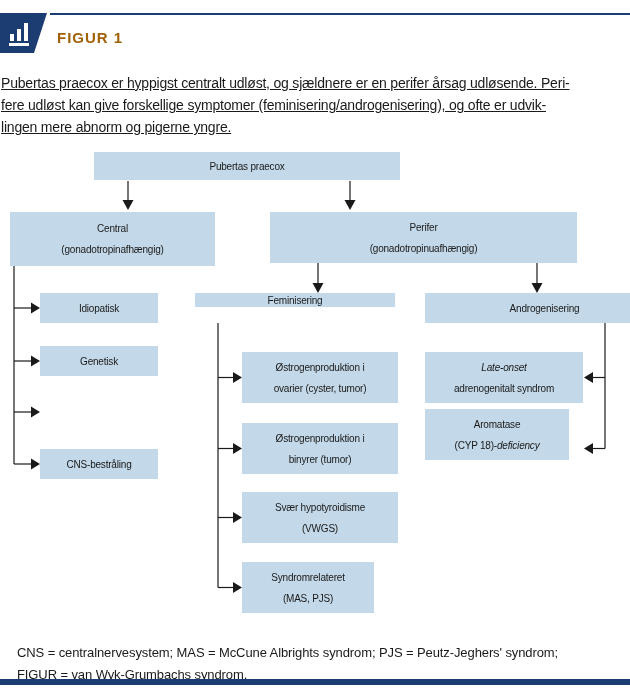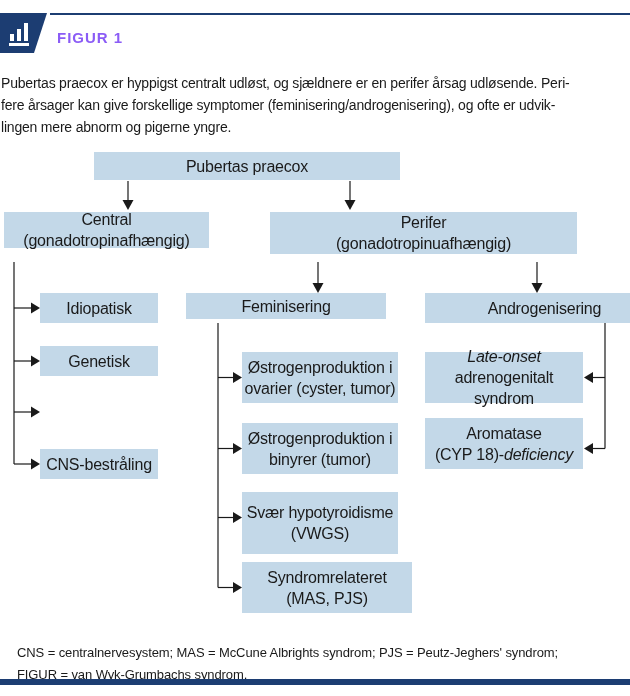--- a/index.html
+++ b/index.html
@@ -10,30 +10,30 @@
   }
   .topline{position:absolute;left:50px;top:13px;right:0;height:2px;background:#1c3d72;}
   .badge{
     position:absolute;left:0;top:13px;width:47px;height:40px;background:#1c3d72;
     clip-path:polygon(0 0,100% 0,calc(100% - 13px) 100%,0 100%);
     display:flex;align-items:center;box-sizing:border-box;padding-left:9px;
   }
   .badge svg{display:block;}
   .figur-label{
     position:absolute;left:57px;top:29px;font-size:15px;font-weight:bold;
-    letter-spacing:1px;color:#8b5cf6;
+    letter-spacing:1px;color:#a16207;
   }
   .intro{position:absolute;left:1px;top:72px;width:629px;margin:0;
-    font-size:14px;line-height:22px;font-weight:500;letter-spacing:-0.2px;}
+    font-size:14px;line-height:22px;font-weight:500;letter-spacing:-0.2px;text-decoration:underline;}
   .intro span{display:block;white-space:nowrap;}
   .connectors{position:absolute;left:0;top:0;pointer-events:none;}
   .node{
     position:absolute;background:#c3d8e8;
     display:flex;flex-direction:column;align-items:center;justify-content:center;
-    text-align:center;font-size:16px;line-height:21px;font-weight:500;letter-spacing:-0.2px;
+    text-align:center;font-size:10px;line-height:21px;font-weight:500;letter-spacing:-0.2px;
   }
   .italic{font-style:italic;}
   .footnote{position:absolute;left:1px;top:626px;width:629px;margin:16px;
     font-size:13px;line-height:22px;letter-spacing:-0.1px;}
   .footnote span{display:block;white-space:nowrap;}
   .bottombar{position:absolute;left:0;top:679px;width:630px;height:6px;background:#1c3d72;}
 </style>
 </head>
 <body>
 
@@ -47,21 +47,21 @@
       <rect x="8" y="8" width="4" height="12" fill="#ffffff"></rect>
       <rect x="15" y="2" width="4" height="18" fill="#ffffff"></rect>
       <rect x="0" y="22" width="20" height="3" fill="#ffffff"></rect>
     </svg>
   </div>
 
   <div class="figur-label">FIGUR 1</div>
 
   <p class="intro">
     <span>Pubertas praecox er hyppigst centralt udløst, og sjældnere er en perifer årsag udløsende. Peri-</span>
-    <span>fere årsager kan give forskellige symptomer (feminisering/androgenisering), og ofte er udvik-</span>
+    <span>fere udløst kan give forskellige symptomer (feminisering/androgenisering), og ofte er udvik-</span>
     <span>lingen mere abnorm og pigerne yngre.</span>
   </p>
 
   <svg class="connectors" width="630" height="696" viewBox="0 0 630 696">
     <g stroke="#1a1a1a" stroke-width="1.2" fill="none">
 
       <line x1="128" y1="181" x2="128" y2="201"></line>
       <line x1="350" y1="181" x2="350" y2="201"></line>
 
       <line x1="318" y1="262" x2="318" y2="284"></line>
@@ -98,68 +98,68 @@
       <polygon points="233,582 233,593 242,587.5"></polygon>
       <polygon points="593,372 593,383 584,377.5"></polygon>
       <polygon points="593,443 593,454 584,448.5"></polygon>
     </g>
   </svg>
 
   <div class="node" style="left:94px;top:152px;width:306px;height:28px">
     <span>Pubertas praecox</span>
   </div>
 
-  <div class="node" style="left:4px;top:212px;width:205px;height:36px">
+  <div class="node" style="left:10px;top:212px;width:205px;height:54px">
     <span>Central</span>
     <span>(gonadotropinafhængig)</span>
   </div>
-  <div class="node" style="left:270px;top:212px;width:307px;height:42px">
+  <div class="node" style="left:270px;top:212px;width:307px;height:51px">
     <span>Perifer</span>
     <span>(gonadotropinuafhængig)</span>
   </div>
 
   <div class="node" style="left:40px;top:293px;width:118px;height:30px">
     <span>Idiopatisk</span>
   </div>
   <div class="node" style="left:40px;top:346px;width:118px;height:30px">
     <span>Genetisk</span>
   </div>
   <div class="node" style="left:40px;top:449px;width:118px;height:30px">
     <span>CNS-bestråling</span>
   </div>
 
-  <div class="node" style="left:186px;top:293px;width:200px;height:26px">
+  <div class="node" style="left:195px;top:293px;width:200px;height:14px">
     <span>Feminisering</span>
   </div>
   <div class="node" style="left:425px;top:293px;width:239px;height:30px">
     <span>Androgenisering</span>
   </div>
 
   <div class="node" style="left:242px;top:352px;width:156px;height:51px">
     <span>Østrogenproduktion i</span>
     <span>ovarier (cyster, tumor)</span>
   </div>
   <div class="node" style="left:242px;top:423px;width:156px;height:51px">
     <span>Østrogenproduktion i</span>
     <span>binyrer (tumor)</span>
   </div>
-  <div class="node" style="left:242px;top:492px;width:156px;height:62px">
+  <div class="node" style="left:242px;top:492px;width:156px;height:51px">
     <span>Svær hypotyroidisme</span>
     <span>(VWGS)</span>
   </div>
-  <div class="node" style="left:242px;top:562px;width:170px;height:51px">
+  <div class="node" style="left:242px;top:562px;width:132px;height:51px">
     <span>Syndromrelateret</span>
     <span>(MAS, PJS)</span>
   </div>
 
   <div class="node" style="left:425px;top:352px;width:158px;height:51px">
     <span class="italic">Late-onset</span>
     <span>adrenogenitalt syndrom</span>
   </div>
-  <div class="node" style="left:425px;top:418px;width:158px;height:51px">
+  <div class="node" style="left:425px;top:409px;width:144px;height:51px">
     <span>Aromatase</span>
     <span><span>(CYP 18)-</span><span class="italic">deficiency</span></span>
   </div>
 
   <p class="footnote">
     <span>CNS = centralnervesystem; MAS = McCune Albrights syndrom; PJS = Peutz-Jeghers' syndrom;</span>
     <span>FIGUR = van Wyk-Grumbachs syndrom.</span>
   </p>
 
   <div class="bottombar"></div>

